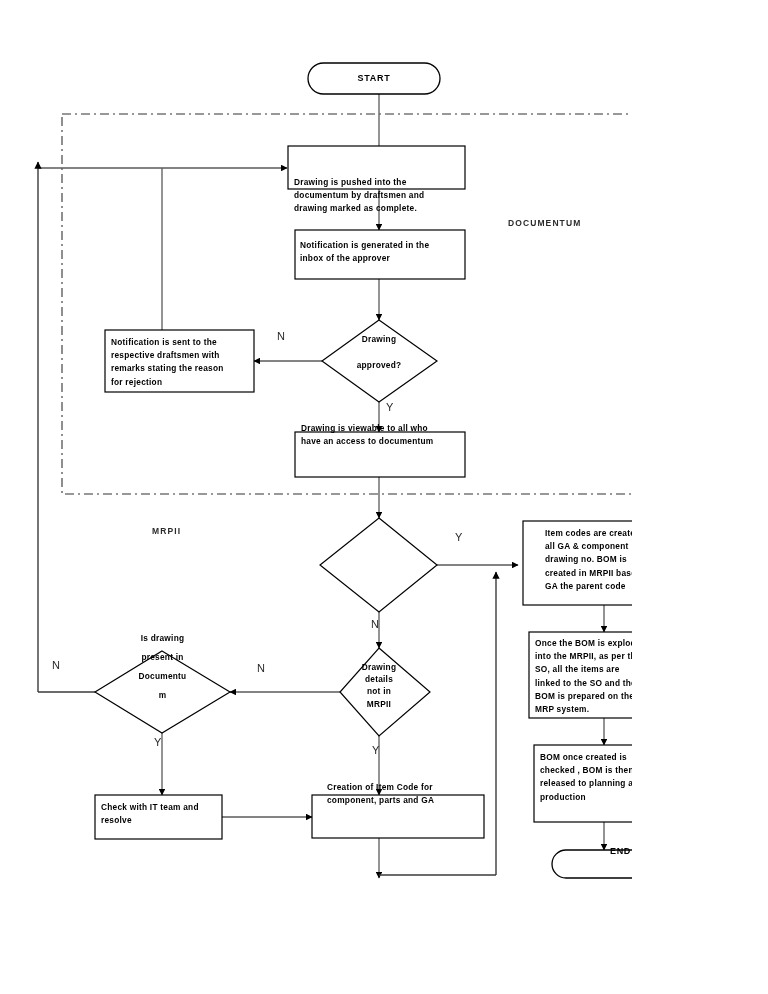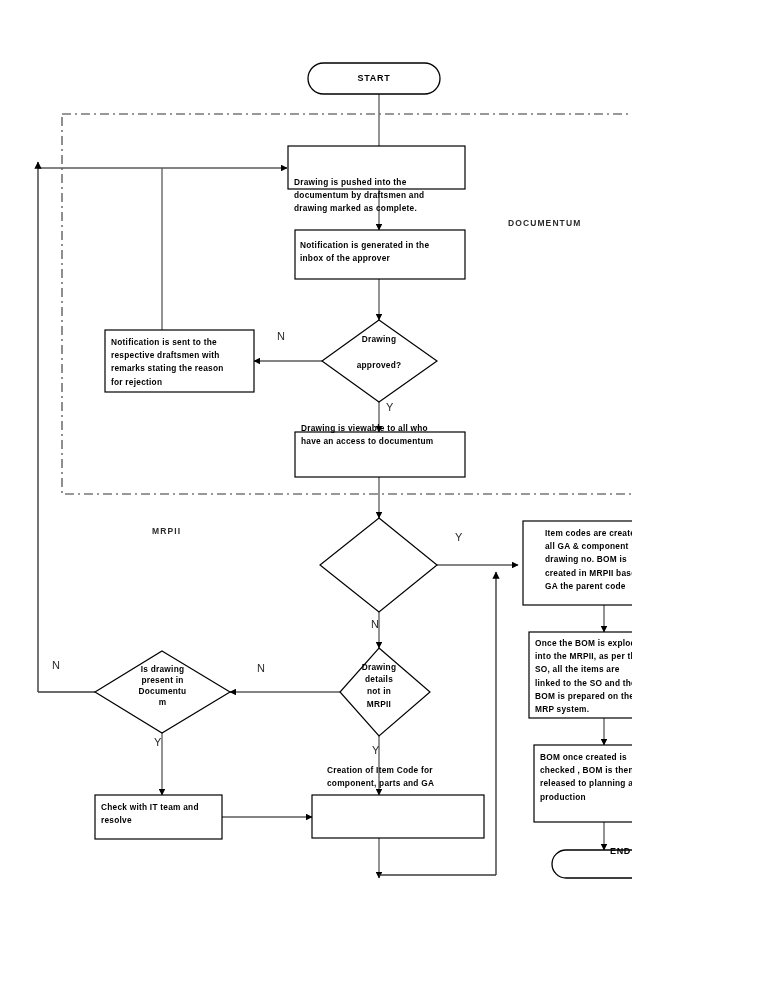--- a/index.html
+++ b/index.html
@@ -191,29 +191,29 @@
   <div class="node-text proc-text" style="left:540px; top:751px; width:142px;">BOM once created is
 checked , BOM is then
 released to planning and
 production</div>
 
   <div class="node-text dia-text" style="left:349px; top:661px; width:60px; line-height:12.2px;">Drawing
 details
 not in
 MRPII</div>
 
-  <div class="node-text dia-text" style="left:124px; top:664px; width:77px; line-height:11px;">Is drawing
+  <div class="node-text dia-text" style="left:124px; top:629px; width:77px; line-height:19px;">Is drawing
 present in
 Documentu
 m</div>
 
   <div class="node-text proc-text" style="left:101px; top:801px; width:120px;">Check with IT team and
 resolve</div>
 
-  <div class="node-text proc-text" style="left:327px; top:764px; width:160px;">Creation of Item Code  for
+  <div class="node-text proc-text" style="left:327px; top:781px; width:160px;">Creation of Item Code  for
 component, parts and GA</div>
 
   <div class="node-text term-text" style="left:552px; top:845px; width:97px;padding-left:20px;">END</div>
 
   <div class="lane-label" style="left:508px; top:218px;">DOCUMENTUM</div>
 
   <div class="lane-label" style="left:152px; top:526px;">MRPII</div>
 
   <div class="edge-label" style="left:277px; top:330px;">N</div>
 

